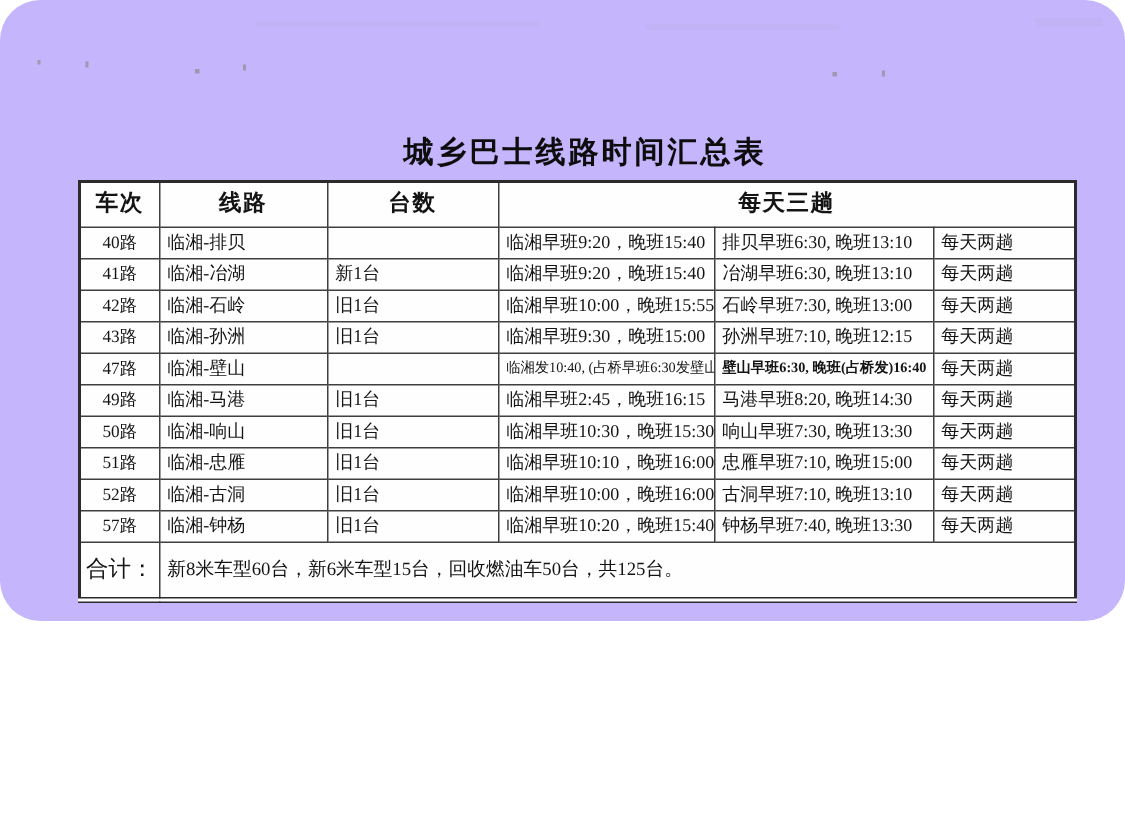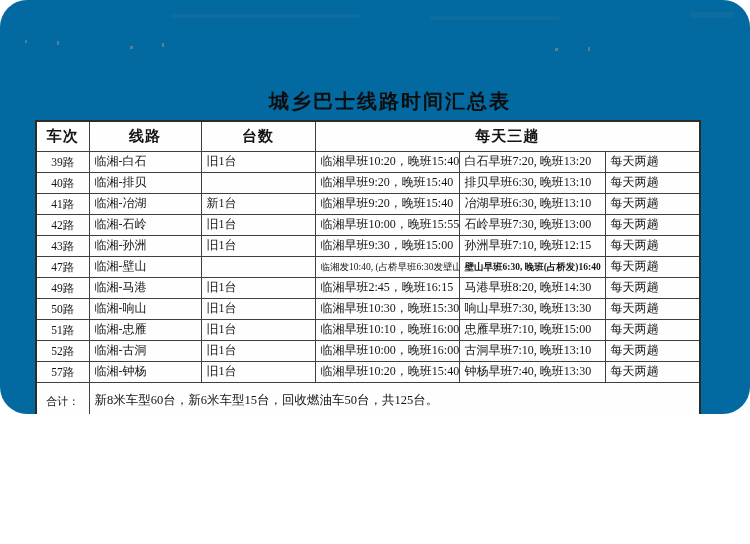--- a/index.html
+++ b/index.html
@@ -4,34 +4,34 @@
 <style>
   html, body { margin: 0; padding: 0; }
   body {
     width: 750px; height: 544px;
     background: #ffffff;
     font-family: "Liberation Serif", "DejaVu Serif", serif;
     color: #151515;
   }
   #page {
     position: relative; width: 750px; height: 414px;
-    background: #0369a1; overflow: hidden; border-radius: 27px;
+    background: #c4b5fd; overflow: hidden; border-radius: 27px;
   }
   
   .speck { position: absolute; background: #8a8a8a; opacity: .65; }
   .smudge { position: absolute; background: #9a9a9a; opacity: .07; border-radius: 2px; }
 
   #doc-title {
     position: absolute; left: 60px; top: 88px; width: 660px;
     text-align: center; font-size: 20px; font-weight: bold;
     letter-spacing: 2px; color: #0d0d0d;
   }
 
   table#schedule {
-    position: absolute; left: 35px; top: 120px;
+    position: absolute; left: 52px; top: 120px;
     width: 664px; table-layout: fixed;
     border-collapse: collapse;
     border: 2px solid #2b2b2b;
     border-bottom: 4px double #2b2b2b;
     background: #fefefe;
   }
   #schedule td, #schedule th {
     border: 1px solid #3f3f3f;
     padding: 0 0 0 5px;
     font-weight: normal;
@@ -46,21 +46,21 @@
   }
   #schedule tbody tr { height: 21px; }
   #schedule td.c-no { text-align: center; padding: 0; font-size: 11.5px; }
   #schedule td.c-line { font-size: 12px; }
   #schedule td.c-units { font-size: 12px; }
   #schedule td.c-t1, #schedule td.c-t2 { font-size: 12px; }
   #schedule td.c-freq { font-size: 12px; }
   #schedule tr.small-times td.c-t1 { font-size: 9.5px; }
   #schedule tr.small-times td.c-t2 { font-size: 9.5px; font-weight: bold; }
   #schedule tfoot tr { height: 38px; }
-  #schedule tfoot td.f-label { text-align: center; padding: 0; font-size: 11px; }
+  #schedule tfoot td.f-label { text-align: center; padding: 0; font-size: 15px; }
   #schedule tfoot td.f-text { font-size: 12.5px; }
 </style>
 </head>
 <body>
 
 <div id="page">
 
   <div class="smudge" style="left:170px;top:14px;width:190px;height:4px;"></div>
   <div class="smudge" style="left:430px;top:16px;width:130px;height:4px;"></div>
   <div class="smudge" style="left:690px;top:12px;width:45px;height:6px;"></div>
@@ -84,28 +84,20 @@
     </colgroup>
     <thead>
       <tr>
         <th>车次</th>
         <th>线路</th>
         <th>台数</th>
         <th colspan="3">每天三趟</th>
       </tr>
     </thead>
     <tbody>
-        <tr>
-      <td class="c-no">39路</td>
-      <td class="c-line">临湘-白石</td>
-      <td class="c-units">旧1台</td>
-      <td class="c-t1">临湘早班10:20，晚班15:40</td>
-      <td class="c-t2">白石早班7:20, 晚班13:20</td>
-      <td class="c-freq">每天两趟</td>
-    </tr>
         <tr>
       <td class="c-no">40路</td>
       <td class="c-line">临湘-排贝</td>
       <td class="c-units"></td>
       <td class="c-t1">临湘早班9:20，晚班15:40</td>
       <td class="c-t2">排贝早班6:30, 晚班13:10</td>
       <td class="c-freq">每天两趟</td>
     </tr>
         <tr>
       <td class="c-no">41路</td>

